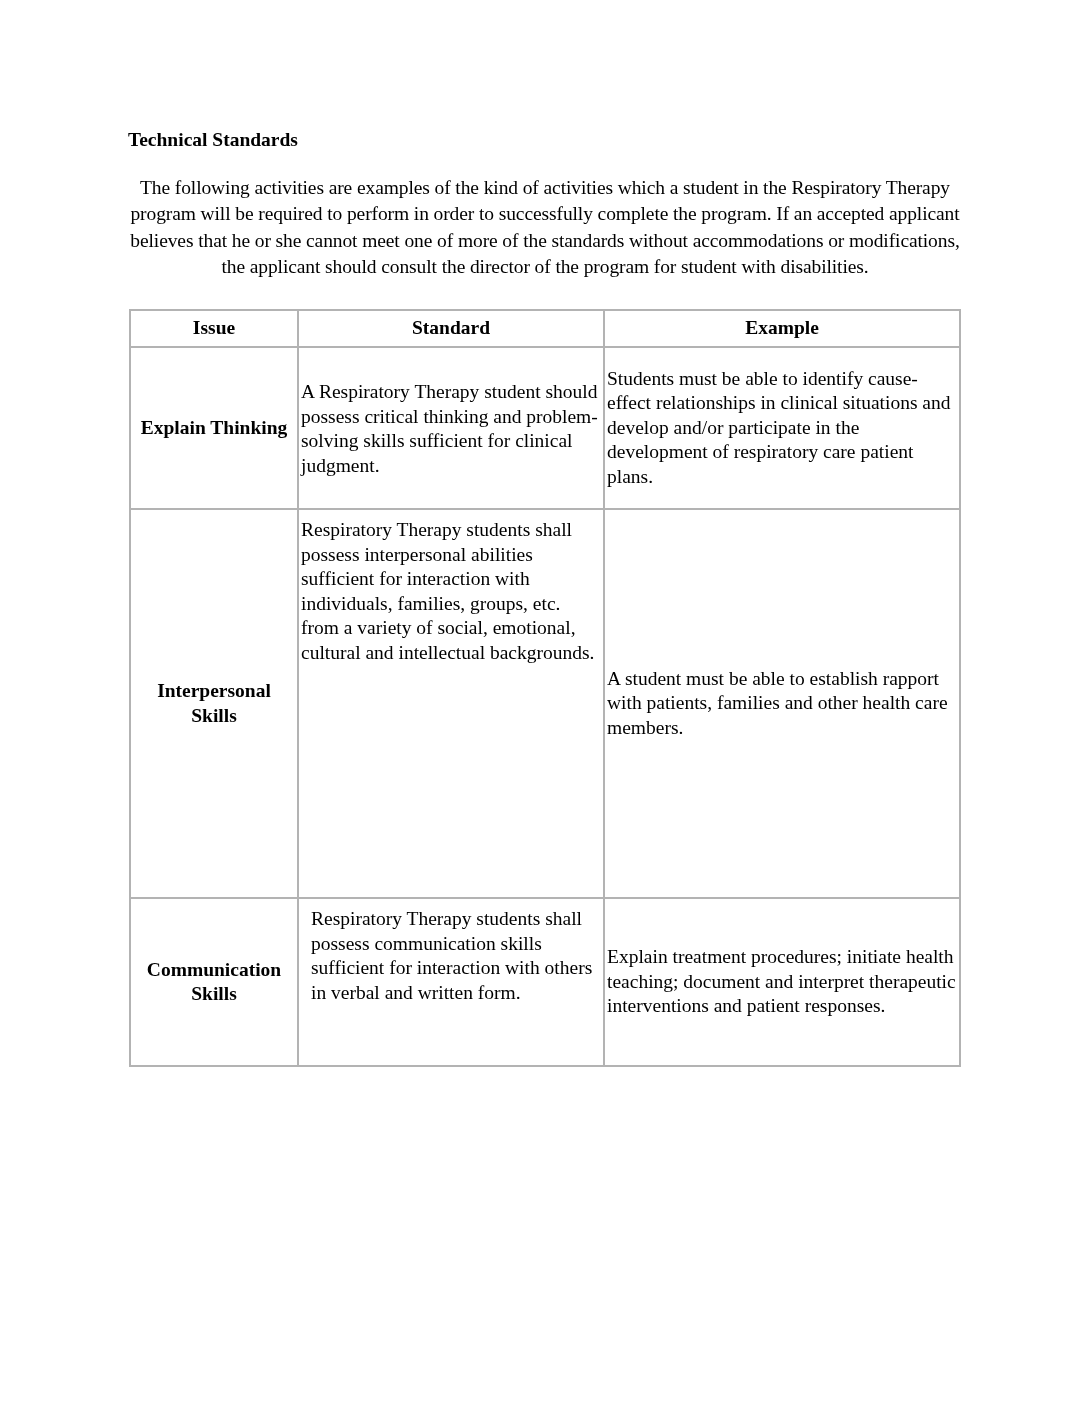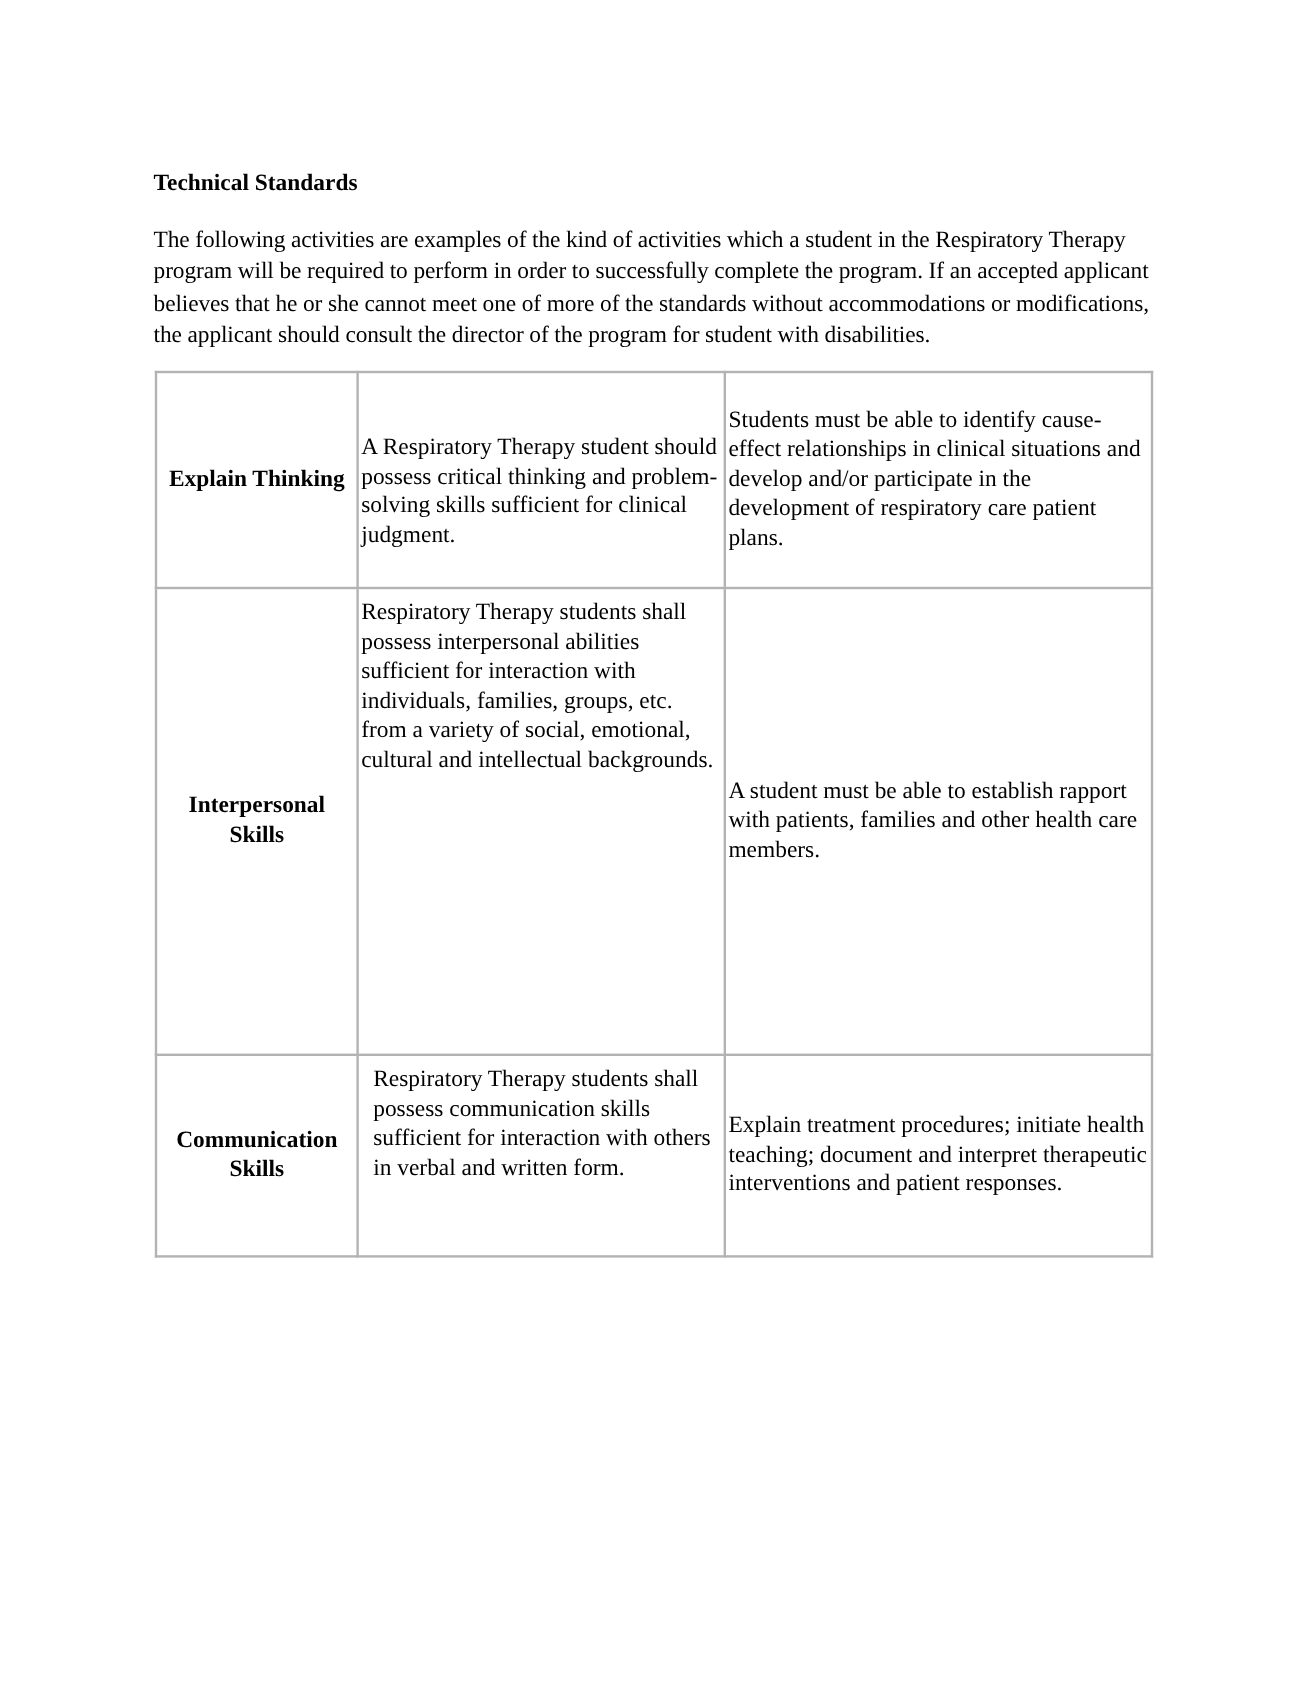--- a/index.html
+++ b/index.html
@@ -11,34 +11,35 @@
       width: 1088px;
       height: 1408px;
       position: relative;
       overflow: hidden;
       font-family: "Liberation Serif", "DejaVu Serif", serif;
       color: #000000;
     }
     .page {
       position: absolute;
       left: 128px;
-      top: 140px;
+      top: 127px;
       width: 834px;
     }
     .doc-title {
       font-size: 19.5px;
       font-weight: bold;
       margin: 0;
       line-height: 26px;
     }
     .intro {
       font-size: 19.5px;
       line-height: 26.3px;
       margin: 22px 0 0 0;
       letter-spacing: -0.1px;
+      text-align: center;
     }
     table.req {
       position: absolute;
       left: 129px;
       top: 309px;
       width: 832px;
       border-collapse: collapse;
       font-family: "Liberation Serif", "DejaVu Serif", serif;
       font-size: 19.5px;
     }
@@ -65,40 +66,45 @@
       width: 162px;
     }
     td.standard {
       width: 290px;
       text-align: left;
     }
     td.example {
       text-align: left;
     }
     tr.row-critical td { height: 158px; }
-    tr.row-critical td.standard { vertical-align: middle; padding-top: 20px; }
+    tr.row-critical td.standard { vertical-align: middle; padding-top: 2px; }
     tr.row-critical td.example { vertical-align: middle; }
     tr.row-interpersonal td { height: 379px; border-radius: 14px; }
     tr.row-interpersonal td.standard { vertical-align: top; padding-top: 8px; }
     tr.row-interpersonal td.example { vertical-align: middle; }
     tr.row-interpersonal td.issue { vertical-align: middle; }
     tr.row-communication td { height: 158px; }
     tr.row-communication td.standard { vertical-align: top; padding-top: 8px; padding-left: 12px; }
     tr.row-communication td.example { vertical-align: middle; }
   </style>
 </head>
 <body>
 
 <div class="page">
   <h1 class="doc-title">Technical Standards</h1>
   <p class="intro">The following activities are examples of the kind of activities which a student in the Respiratory Therapy program will be required to perform in order to successfully complete the program. If an accepted applicant believes that he or she cannot meet one of more of the standards without accommodations or modifications, the applicant should consult the director of the program for student with disabilities.</p>
 </div>
 
 <table class="req">
   <tbody>
+  <tr>
+    <th class="col-head">Issue</th>
+    <th class="col-head">Standard</th>
+    <th class="col-head">Example</th>
+  </tr>
   <tr class="row-critical">
     <td class="issue">Explain Thinking</td>
     <td class="standard">A Respiratory Therapy student should possess critical thinking and problem-solving skills sufficient for clinical judgment.</td>
     <td class="example">Students must be able to identify cause-effect relationships in clinical situations and develop and/or participate in the development of respiratory care patient plans.</td>
   </tr>
   <tr class="row-interpersonal">
     <td class="issue">Interpersonal Skills</td>
     <td class="standard">Respiratory Therapy students shall possess interpersonal abilities sufficient for interaction with individuals, families, groups, etc. from a variety of social, emotional, cultural and intellectual backgrounds.</td>
     <td class="example">A student must be able to establish rapport with patients, families and other health care members.</td>
   </tr>

